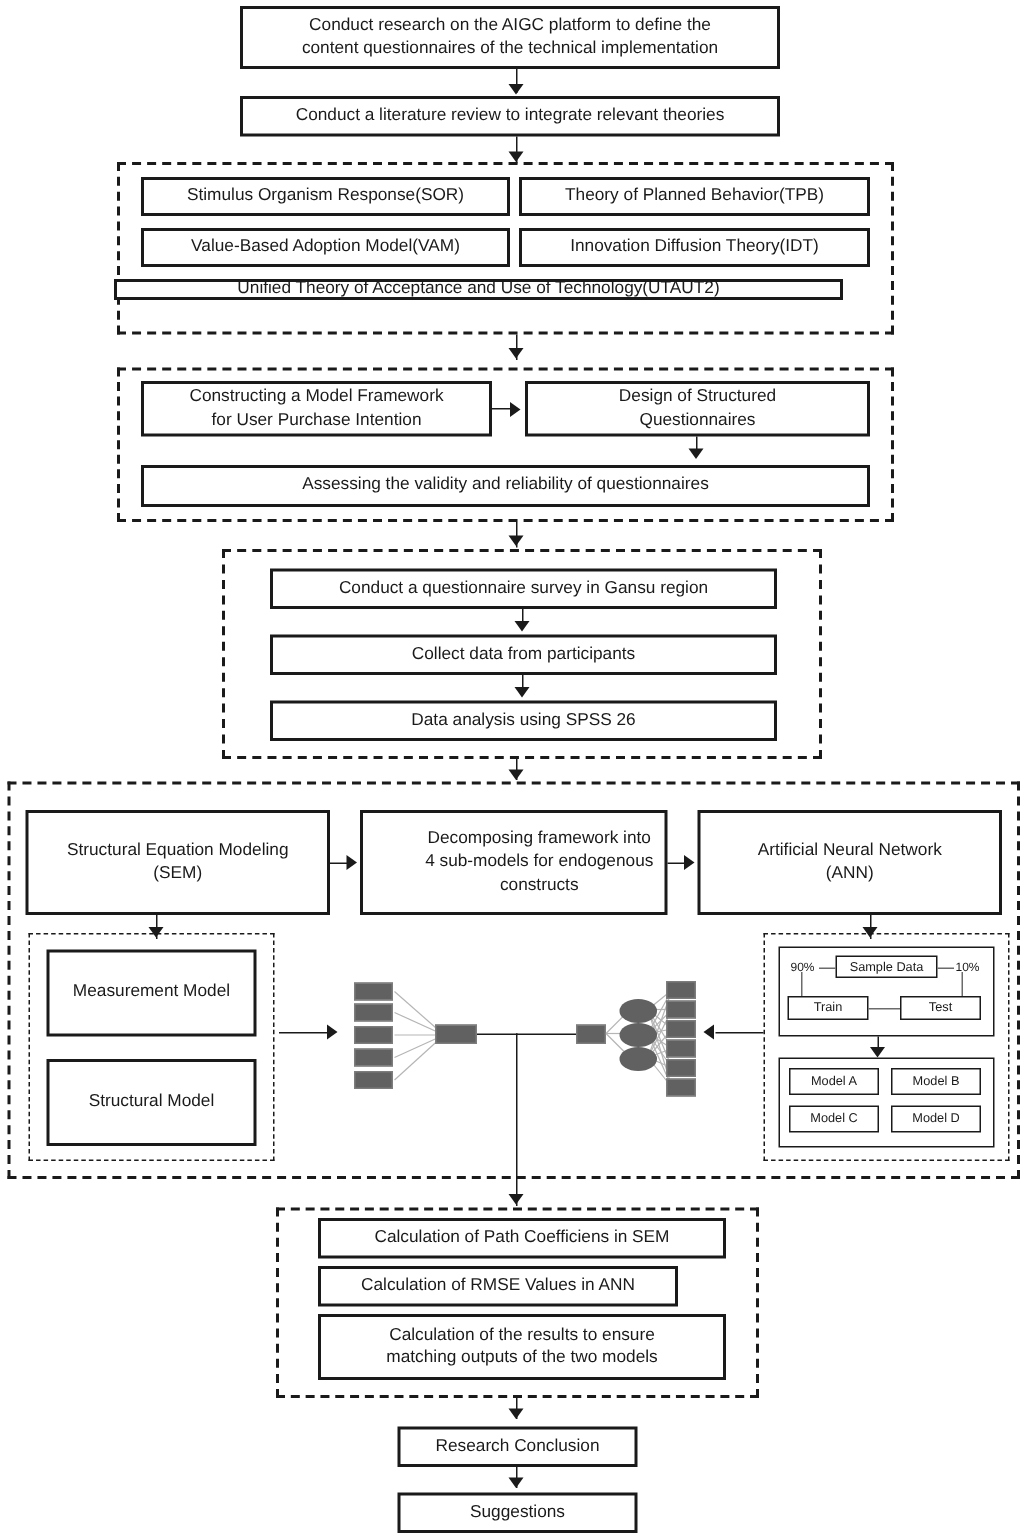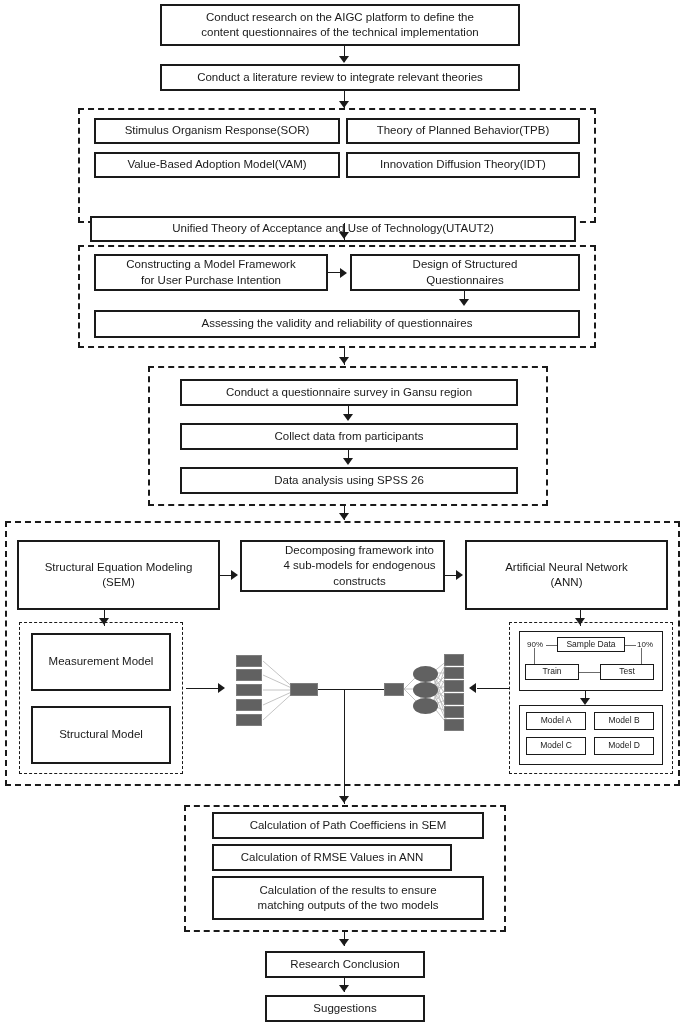--- a/index.html
+++ b/index.html
@@ -109,21 +109,21 @@
 
   <div class="vline" style="left:344px;top:91px;height:18px;"></div>
   <div class="arrow-down" style="left:339px;top:101px;"></div>
 
   <div class="dashgroup" style="left:78px;top:108px;width:518px;height:115px;"></div>
 
   <div class="box" style="left:94px;top:118px;width:246px;height:26px;">Stimulus Organism Response(SOR)</div>
   <div class="box" style="left:346px;top:118px;width:234px;height:26px;">Theory of Planned Behavior(TPB)</div>
   <div class="box" style="left:346px;top:152px;width:234px;height:26px;">Innovation Diffusion Theory(IDT)</div>
   <div class="box" style="left:94px;top:152px;width:246px;height:26px;">Value-Based Adoption Model(VAM)</div>
-  <div class="box" style="left:90px;top:186px;width:486px;height:26px;margin-top:30px;">Unified Theory of Acceptance and Use of Technology(UTAUT2)</div>
+  <div class="box" style="left:76px;top:186px;width:486px;height:14px;">Unified Theory of Acceptance and Use of Technology(UTAUT2)</div>
 
   <div class="vline" style="left:344px;top:223px;height:17px;"></div>
   <div class="arrow-down" style="left:339px;top:232px;"></div>
 
   <div class="dashgroup" style="left:78px;top:245px;width:518px;height:103px;"></div>
 
   <div class="box" style="left:94px;top:254px;width:234px;height:37px;text-align:center;">Constructing a Model Framework
 for User Purchase Intention</div>
 
   <div class="hline" style="left:328px;top:272px;width:13px;"></div>
@@ -158,21 +158,21 @@
   <div class="arrow-down" style="left:339px;top:513px;"></div>
 
   <div class="dashgroup" style="left:5px;top:521px;width:675px;height:265px;"></div>
 
   <div class="box" style="left:17px;top:540px;width:203px;height:70px;">Structural Equation Modeling
 (SEM)</div>
 
   <div class="hline" style="left:220px;top:575px;width:12px;"></div>
   <div class="arrow-right" style="left:231px;top:570px;"></div>
 
-  <div class="box" style="left:240px;top:540px;width:205px;height:52px;padding-left:40px;">Decomposing framework into
+  <div class="box" style="left:240px;top:540px;width:205px;height:70px;padding-left:40px;">Decomposing framework into
 4 sub-models for endogenous
 constructs</div>
 
   <div class="hline" style="left:445px;top:575px;width:12px;"></div>
   <div class="arrow-right" style="left:456px;top:570px;"></div>
 
   <div class="box" style="left:465px;top:540px;width:203px;height:70px;">Artificial Neural Network
 (ANN)</div>
 
   <div class="vline" style="left:104px;top:610px;height:16px;"></div>

